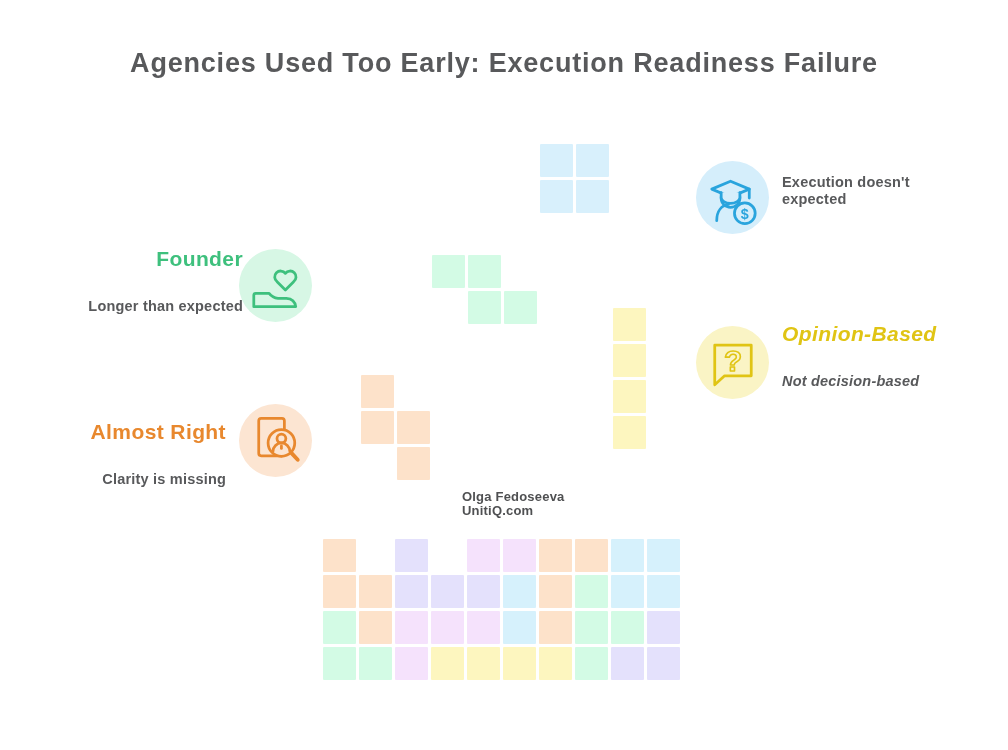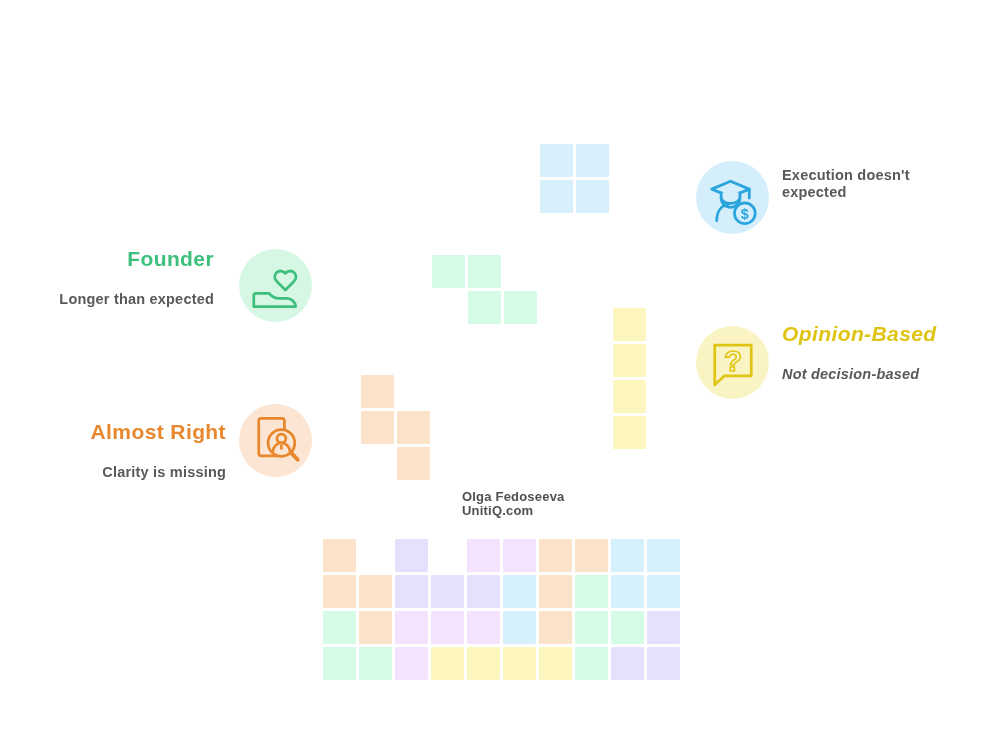--- a/index.html
+++ b/index.html
@@ -12,33 +12,34 @@
     font-size:27px;font-weight:bold;letter-spacing:0.8px;color:#58595b;
   }
   .item{position:absolute;}
   .icon-circle{
     position:absolute;width:73px;height:73px;border-radius:50%;
     background:var(--circle-bg);display:flex;align-items:center;justify-content:center;
   }
   .icon-circle svg{width:74px;height:74px;display:block;}
   .text-col{position:absolute;}
   .heading{font-size:21px;font-weight:bold;line-height:24px;letter-spacing:0.4px;color:var(--accent);}
-  .subtitle{margin-top:20px;font-size:14.5px;font-weight:bold;line-height:17px;letter-spacing:0.2px;color:#58595b;}
+  .subtitle{margin-top:27px;font-size:14.5px;font-weight:bold;line-height:17px;letter-spacing:0.2px;color:#58595b;}
   .align-right{text-align:right;}
   .tetris-cell{position:absolute;width:33px;height:33px;border-radius:1px;}
   .attribution{
     position:absolute;left:462px;top:490px;
     font-size:13px;font-weight:600;line-height:14px;color:#4f5052;letter-spacing:0.2px;
   }
 </style>
 </head>
 <body>
 
 <div id="canvas">
 
+  <div class="page-title">Agencies Used Too Early: Execution Readiness Failure</div>
 
   <div class="item" style="--accent: #29a4dd; --circle-bg: #d5eefb;">
     <div class="icon-circle" style="left:696px;top:161px;">
       <svg viewBox="0 0 74 74" fill="none" stroke="var(--accent)" stroke-width="2.8" stroke-linecap="round" stroke-linejoin="round">
         <circle cx="35" cy="37" r="9.5"></circle>
         <path d="M16 28 L35 20 L54 28 L35 36 Z" fill="var(--circle-bg)"></path>
         <path d="M25.5 31.5 v5 a9.5 6 0 0 0 19 0 v-5" fill="var(--circle-bg)"></path>
         <line x1="54" y1="28" x2="54" y2="37"></line>
         <path d="M21 60 c0 -10 5 -15.5 12 -16.5"></path>
         <circle cx="49.5" cy="52.5" r="10.5" fill="var(--circle-bg)"></circle>
@@ -47,21 +48,21 @@
     </div>
     <div class="text-col" style="left:782px;top:147px;width:220px;">
       <div class="subtitle">
         <div>Execution doesn't</div>
         <div>expected</div>
       </div>
     </div>
   </div>
 
   <div class="item" style="--accent: #3ec07d; --circle-bg: #d7f7e5;">
-    <div class="text-col align-right" style="left:4px;top:247px;width:210px;">
+    <div class="text-col align-right" style="left:33px;top:247px;width:210px;">
       <div class="heading">
         <div>Founder</div>
       </div>
       <div class="subtitle">
         <div>Longer than expected</div>
       </div>
     </div>
     <div class="icon-circle" style="left:239px;top:249px;">
       <svg viewBox="0 0 74 74" fill="none" stroke="var(--accent)" stroke-width="2.8" stroke-linecap="round" stroke-linejoin="round">
         <path d="M47 41 l-8.4 -8.4 a6 6 0 1 1 8.4 -8.4 a6 6 0 1 1 8.4 8.4 z"></path>

